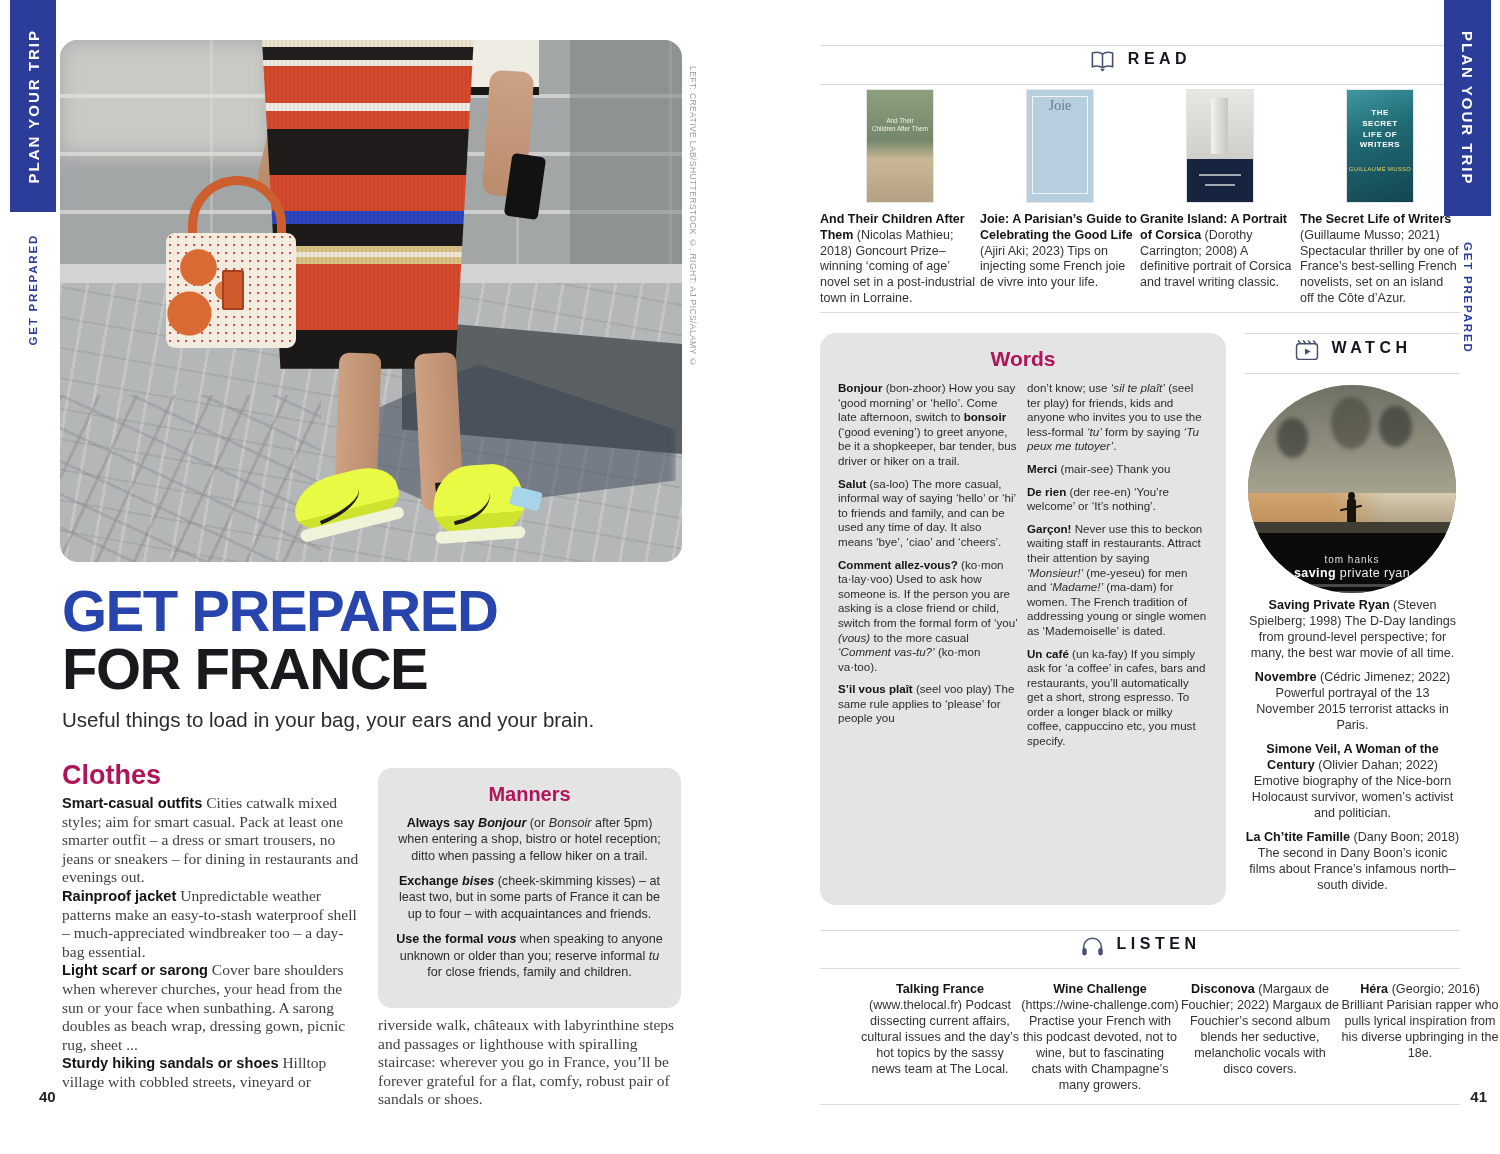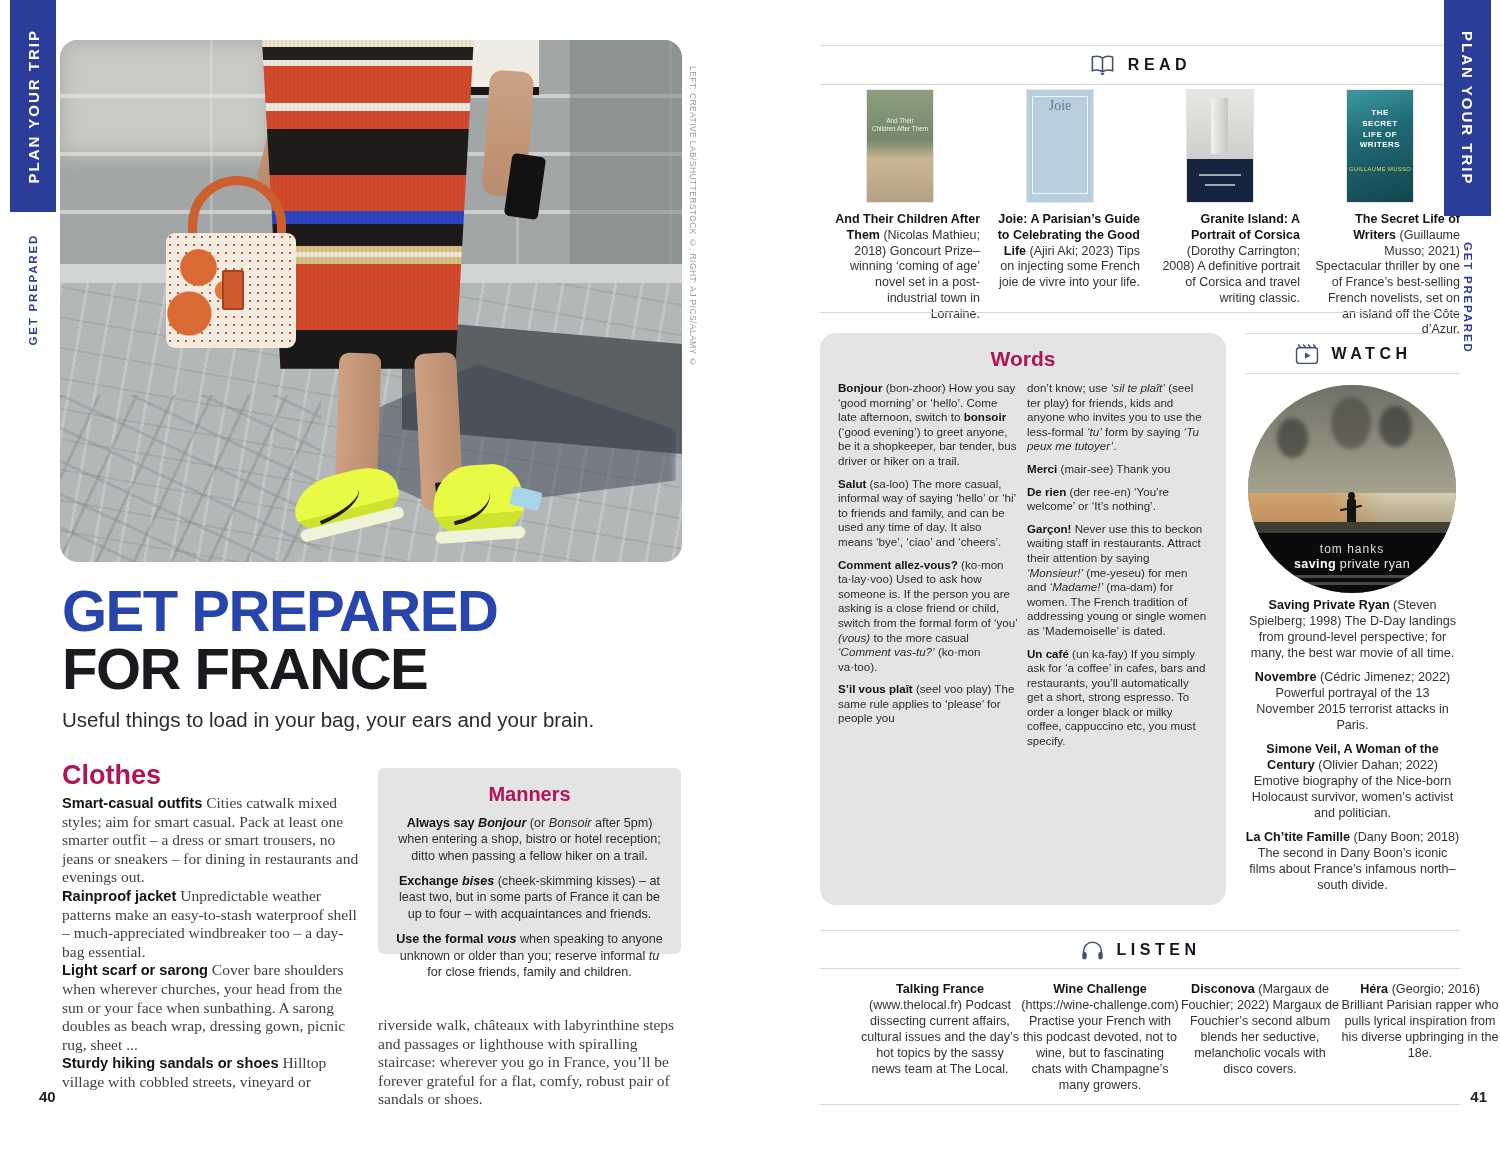--- a/index.html
+++ b/index.html
@@ -76,38 +76,38 @@
   .title{left:62px;top:582px;line-height:1.0;}
   .title .t1{display:block;font-size:58px;font-weight:800;letter-spacing:-1.5px;color:#2845ae;}
   .title .t2{display:block;font-size:58px;font-weight:800;letter-spacing:-1.5px;color:#1a1a1e;}
   .subtitle{left:62px;top:708px;font-size:20.5px;color:#2b2b2b;}
   .h-mag{font-size:27px;font-weight:700;color:#b0145a;}
   .clothes-h{left:62px;top:760px;}
   .serif{font-family:"Liberation Serif",serif;font-size:15.5px;line-height:1.2;color:#3f3f3f;}
   .clothes-body{left:62px;top:794px;width:302px;}
   .clothes-body p{margin:0;}
   .serif .lead{font-family:"Liberation Sans",sans-serif;font-weight:700;font-size:14.6px;color:#141414;}
-  .manners{left:378px;top:768px;width:303px;height:186px;background:#e4e4e5;border-radius:6px;}
+  .manners{left:378px;top:768px;width:303px;height:240px;background:#e4e4e5;border-radius:14px;}
   .manners h3{margin:15px 0 0;text-align:center;font-size:20px;font-weight:700;color:#b0145a;}
   .manners p{width:272px;margin:9px auto 0;text-align:center;font-size:12.6px;line-height:1.3;color:#2c2c2c;}
   .continuation{left:378px;top:1016px;width:303px;}
   .pageno{font-size:15px;font-weight:700;color:#222;margin-left:19px;}
   .pn-left{left:20px;top:1088px;}
   .pn-right{left:1420px;top:1088px;width:48px;text-align:right;}
 
   
   .rule{background:#d9d9d9;height:1px;}
-  .sec-head{display:flex;align-items:center;justify-content:center;gap:12px;}
+  .sec-head{display:flex;align-items:flex-start;justify-content:center;gap:12px;}
   .sec-head .lbl{font-size:16px;font-weight:700;letter-spacing:4.5px;color:#15151f;}
   .sec-head svg{display:block;}
 
   .books{left:820px;top:90px;width:640px;display:flex;}
   .book{width:160px;text-align:center;}
   .cover{position:relative;width:66px;height:112px;margin:0 auto;box-shadow:0 0 0 1px rgba(0,0,0,.10);}
-  .caption{margin-top:10px;font-size:12.5px;line-height:1.26;color:#323232;text-align:right;margin-left:15px;}
+  .caption{margin-top:10px;font-size:12.5px;line-height:1.26;color:#323232;text-align:left;}
   .rich .b{font-weight:700;color:#141414;}
   .rich .bi{font-weight:700;font-style:italic;color:#141414;}
   .rich .i{font-style:italic;}
   .cover1{background:linear-gradient(180deg,#8c9f7d 0%,#74876b 45%,#c9b795 62%,#b4a184 100%);}
   .cover1 .cl{position:absolute;left:0;right:0;top:24%;color:#f4f2ea;font-size:6.3px;line-height:1.3;}
   .cover2{background:#b7cedf;}
   .cover2 .frame{position:absolute;inset:6px 5px 8px;border:1px solid rgba(255,255,255,.8);}
   .cover2 .joie{position:absolute;left:0;right:0;top:7%;text-align:center;
       font-family:"Liberation Serif",serif;font-size:14px;color:#667b91;}
   .cover3{background:linear-gradient(180deg,#e8e7e4 0%,#cfcecb 62%,#172440 62%,#172440 100%);}
@@ -133,21 +133,21 @@
   .pf2{left:63%;top:10%;width:16%;height:20%;}
   .pf3{left:40%;top:6%;width:19%;height:25%;background:rgba(70,68,58,.6);}
   .p-horizon{position:absolute;left:0;top:52%;right:0;height:16%;
       background:radial-gradient(circle at 15% 70%,rgba(205,130,55,.55) 0 30%,transparent 60%),
                  linear-gradient(180deg,#d6cdb2,#ad9f83);}
   .p-soldier{position:absolute;left:47.5%;top:55%;width:4.6%;height:13%;background:#15140f;border-radius:2px;}
   .p-soldier::before{content:"";position:absolute;left:12%;top:-26%;width:76%;height:30%;background:#15140f;border-radius:50%;}
   .p-soldier::after{content:"";position:absolute;left:-70%;top:28%;width:230%;height:2px;background:#15140f;transform:rotate(-12deg);}
   .p-ground{position:absolute;left:0;top:66%;right:0;height:8%;background:#403d33;}
   .p-band{position:absolute;left:0;top:71%;right:0;bottom:0;background:#0b0b0c;text-align:center;}
-  .p-star{margin-top:9px;font-size:12px;color:#dedede;letter-spacing:1px;}
+  .p-star{margin-top:21px;font-size:10px;color:#dedede;letter-spacing:1px;}
   .p-title{margin-top:1px;font-size:12.5px;color:#ececec;letter-spacing:.4px;}
   .p-title .b{font-weight:800;color:#fff;}
   .p-credit-bar{height:3px;background:rgba(255,255,255,.25);margin:4px auto 0;}
 
   .watch-items{left:1245px;top:598px;width:215px;text-align:center;}
   .watch-items p{margin:0 0 8px;font-size:12.6px;line-height:1.27;color:#323232;}
 
   .listen-items{left:860px;top:982px;width:640px;display:flex;}
   .listen-items .li{width:160px;text-align:center;}
   .listen-items p{margin:0;font-size:12.6px;line-height:1.27;color:#323232;}

